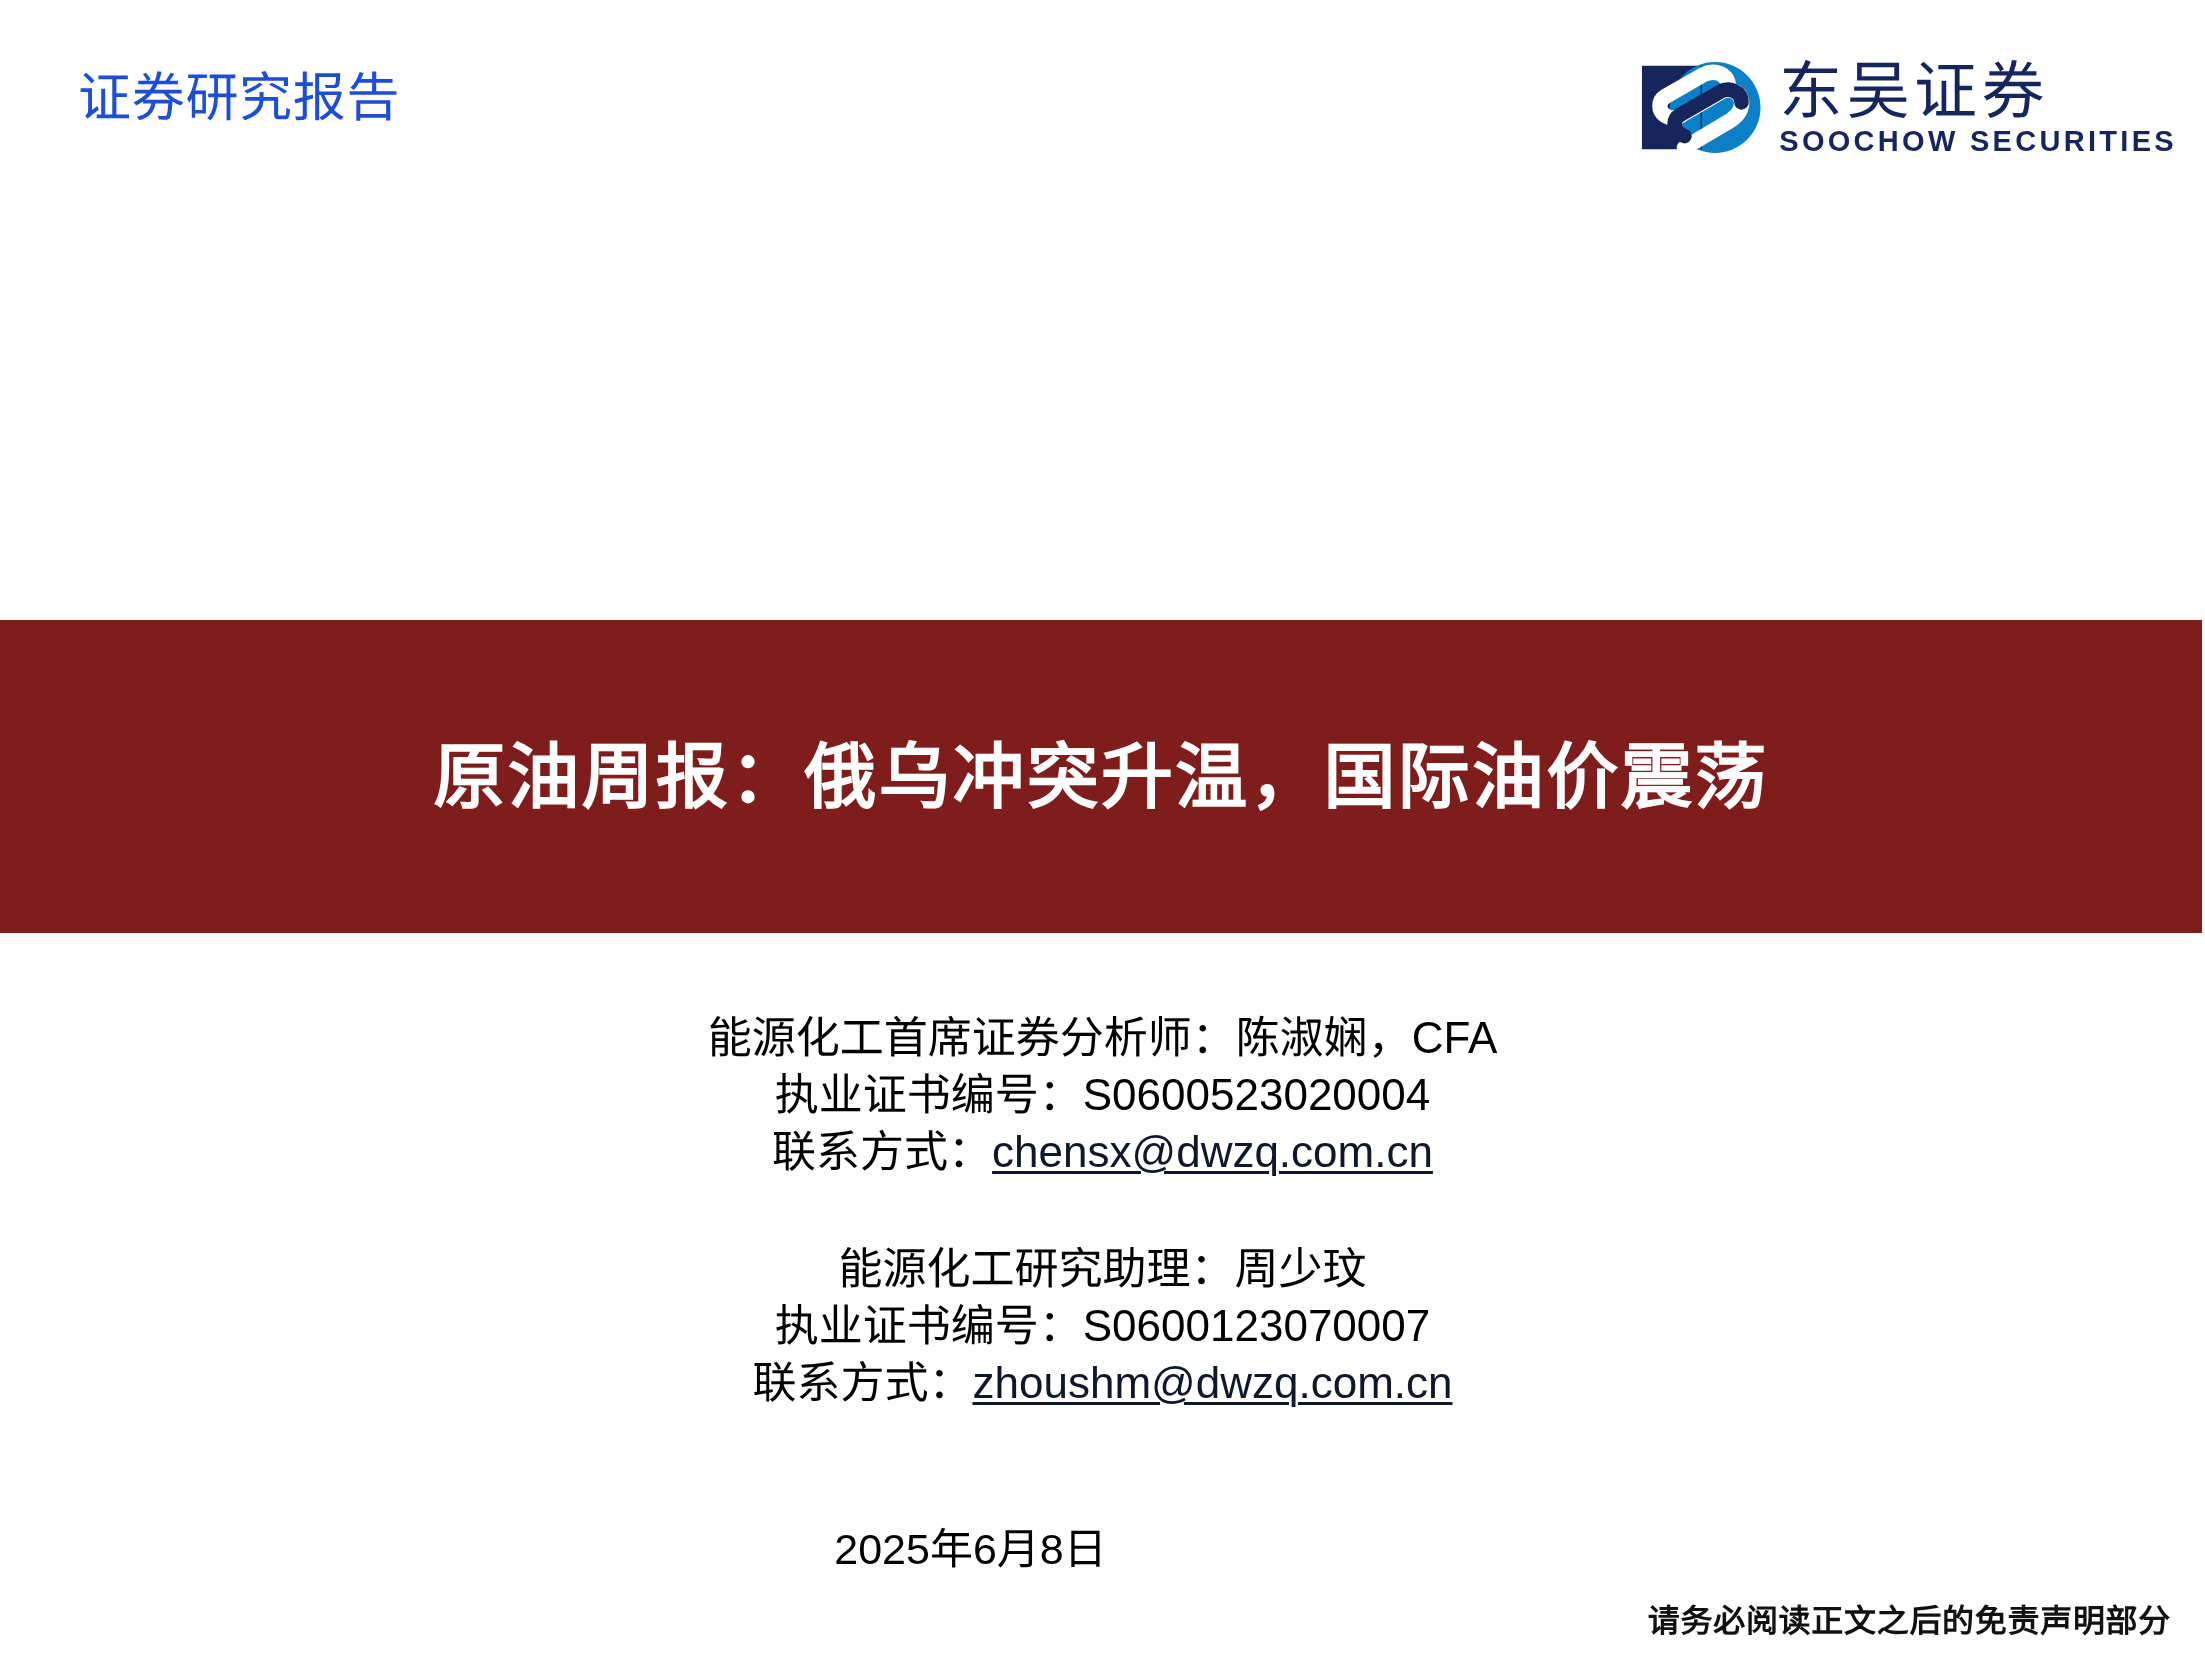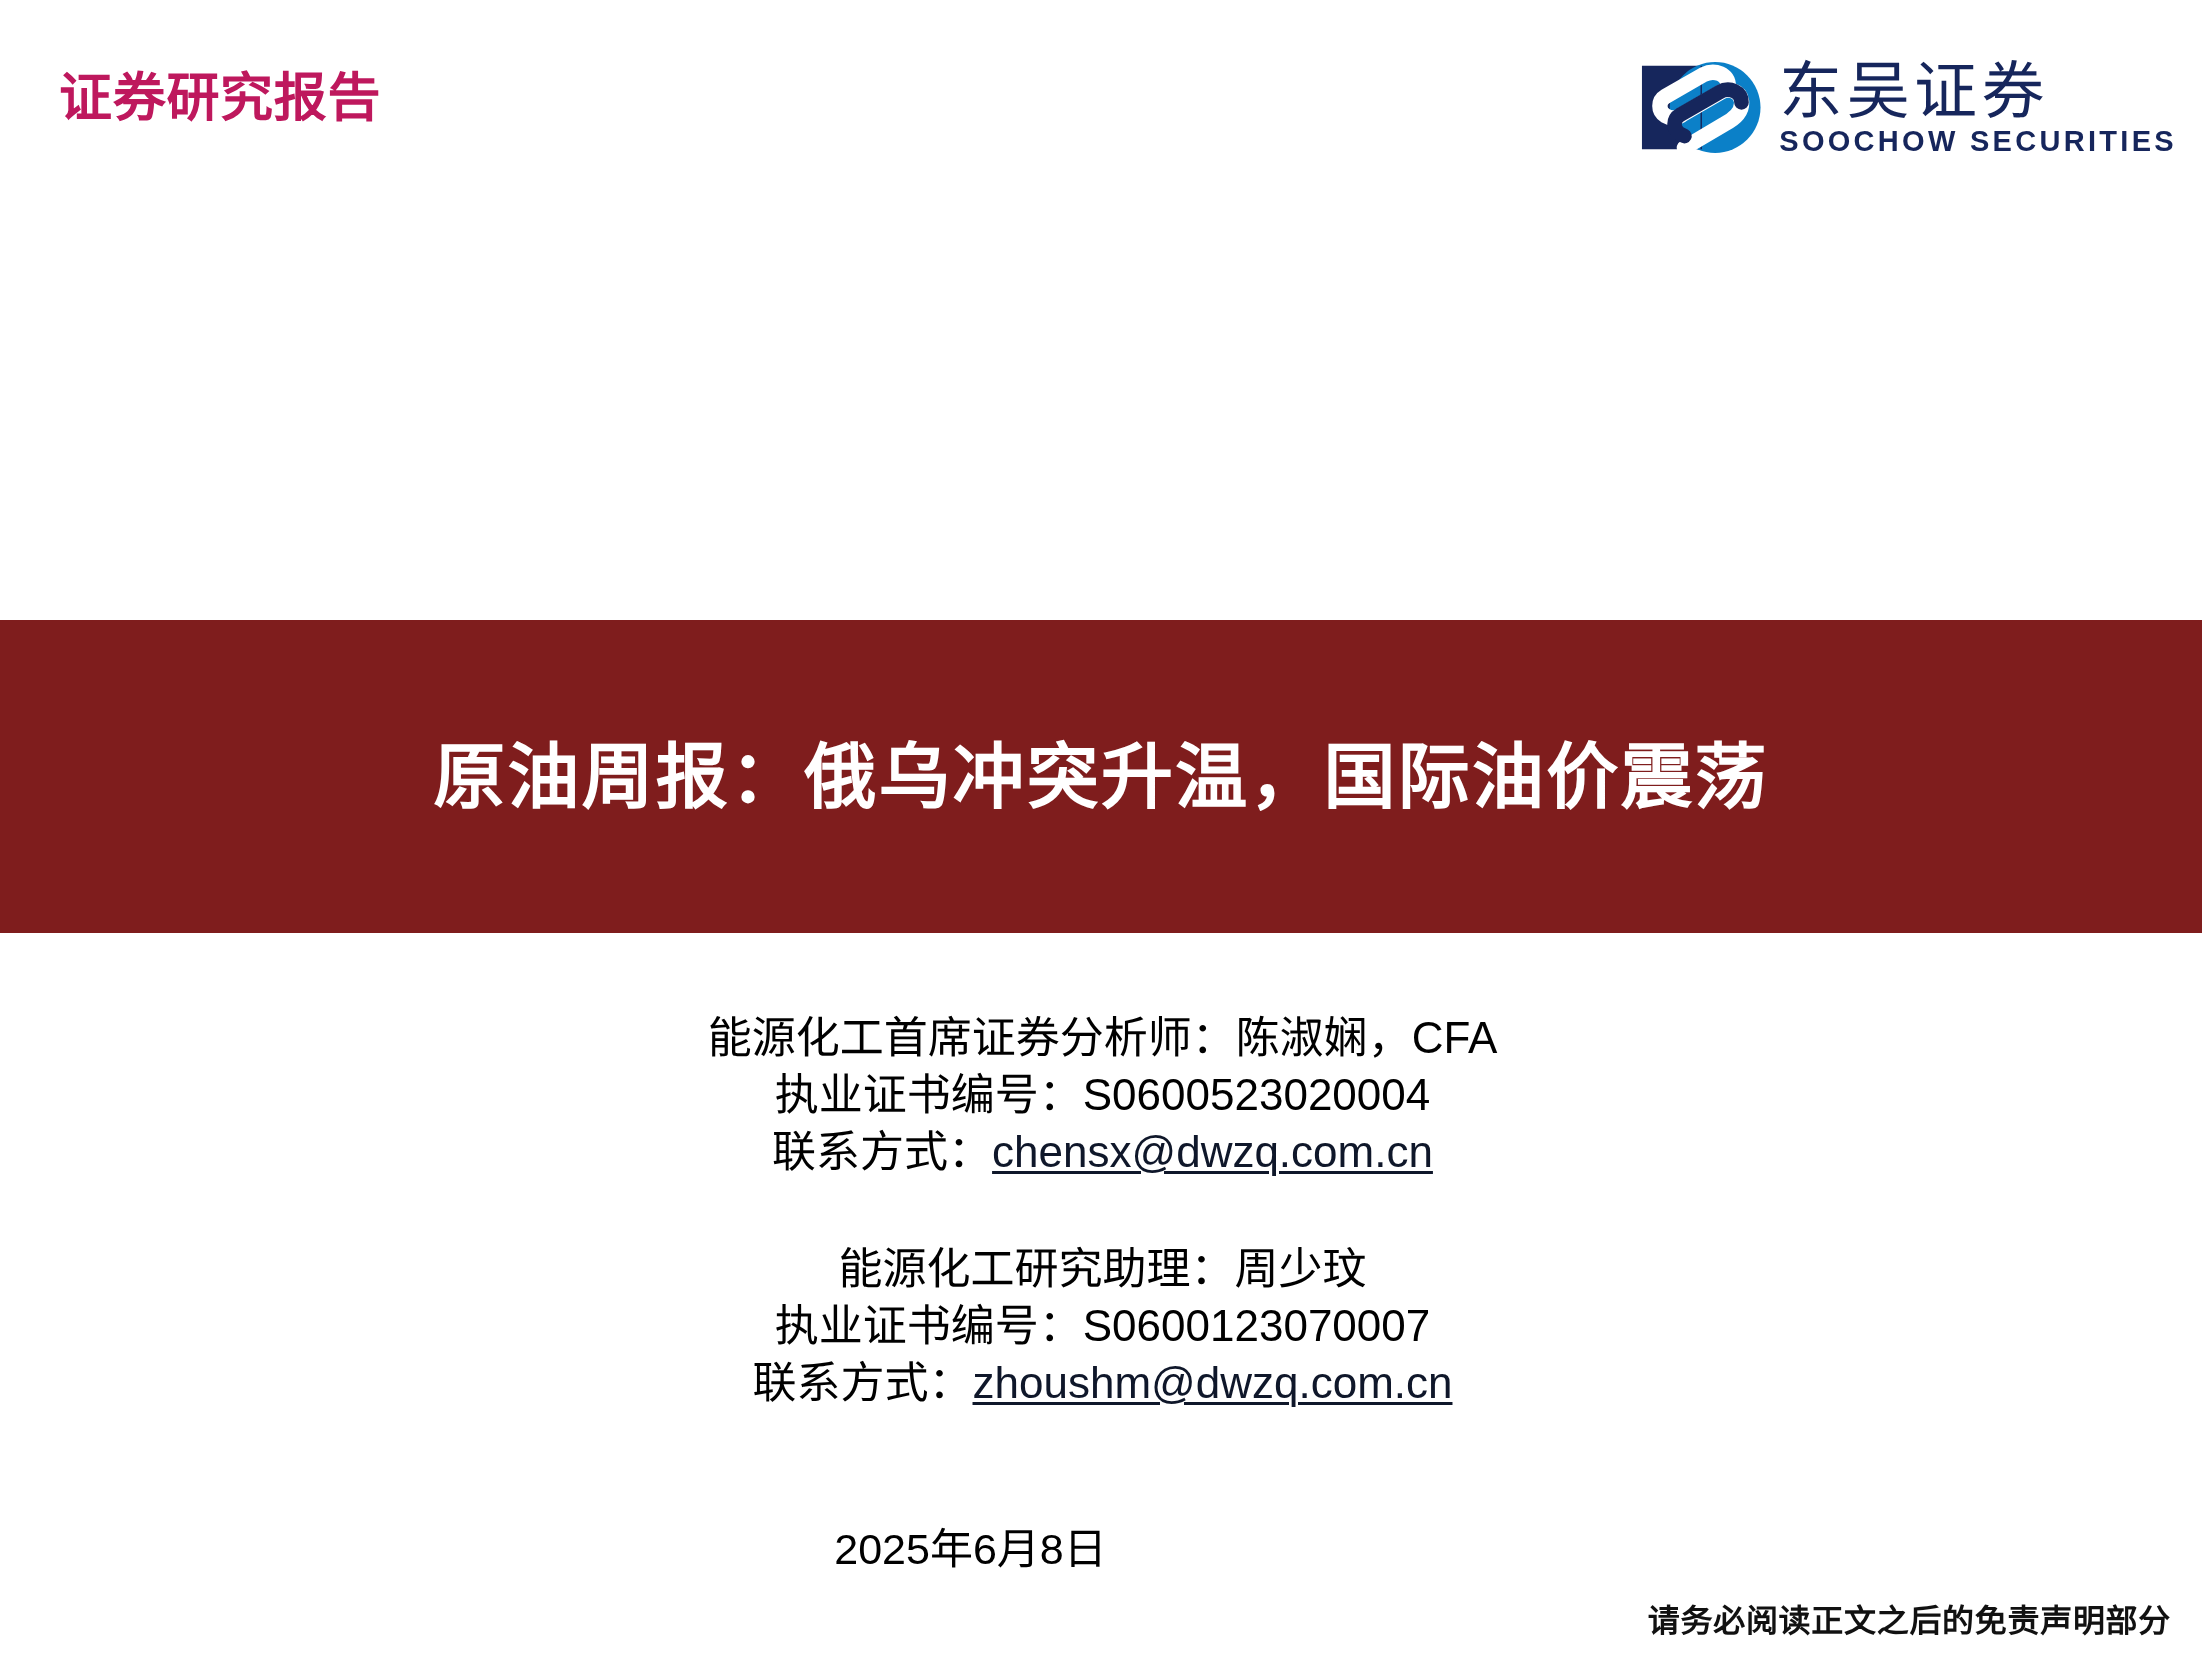--- a/index.html
+++ b/index.html
@@ -14,27 +14,27 @@
     position: relative;
     overflow: hidden;
     font-family: "Liberation Sans", "DejaVu Sans", sans-serif;
     color: #000000;
     -webkit-font-smoothing: antialiased;
   }
 
   
   .header-label {
     position: absolute;
-    left: 59px;
+    left: 78px;
     top: 71px;
     font-size: 53px;
     line-height: 1;
-    font-weight: 700;
+    font-weight: 400;
     letter-spacing: 0.7px;
-    color: #be185d;
+    color: #1d4ed8;
     white-space: nowrap;
   }
 
   .brand-logo {
     position: absolute;
     right: 28px;
     top: 57px;
     display: flex;
     align-items: center;
     gap: 17.6px;

